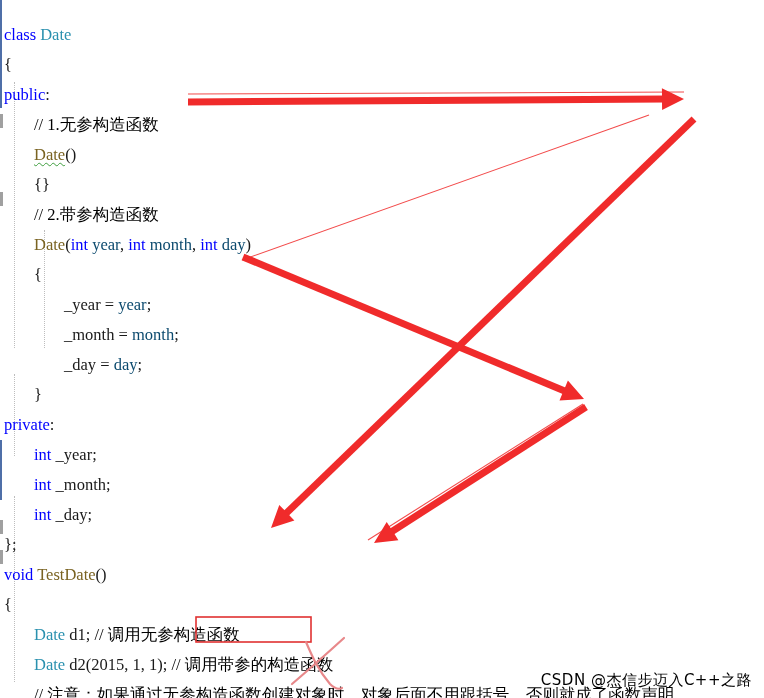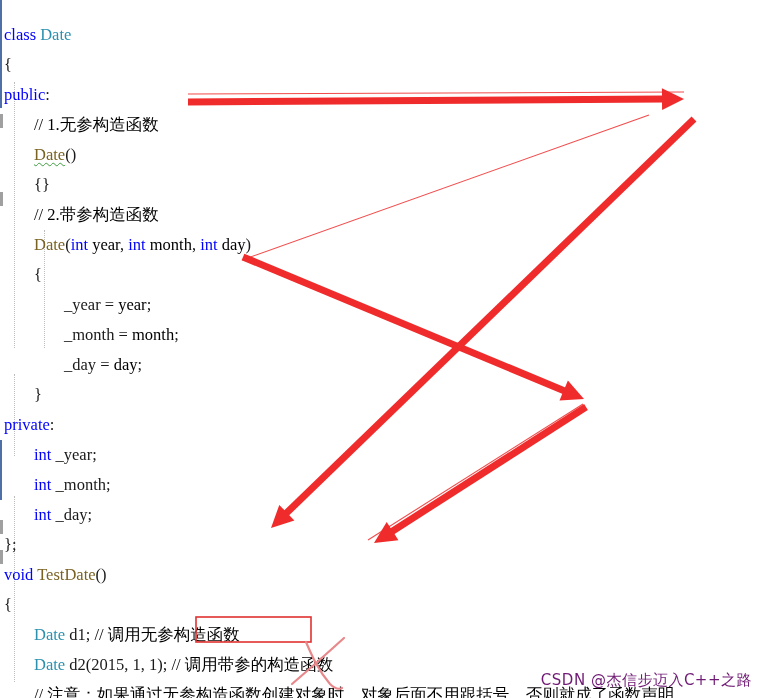--- a/index.html
+++ b/index.html
@@ -36,21 +36,21 @@
     height: 30px;
     padding-left: 4px;
     white-space: pre;
   }
 
   
   .kw   { color: #0000ff; }        
   .cls  { color: #2b91af; }        
   .fn   { color: #7a6322; }        
   .cmt  { color: #000000; }        
-  .par  { color: #000000; }        
+  .par  { color: #0c4a6e; }        
   .pln  { color: #1a1a1a; }
 
   .squiggle {
     text-decoration: underline;
     text-decoration-color: #3f9e3f;
     text-decoration-style: wavy;
     text-decoration-thickness: 1px;
     text-underline-offset: 2px;
   }
 
@@ -87,21 +87,21 @@
     height: 698px;
     z-index: 5;
     pointer-events: none;
   }
 
   
   #watermark {
     position: absolute;
     right: 12px;
     bottom: 8px;
-    color: #701a75;
+    color: #000000;
     font-size: 15px;
     font-family: "DejaVu Sans", "Liberation Sans", sans-serif;
     letter-spacing: 0.5px;
     z-index: 6;
     white-space: pre;
   }
 </style>
 </head>
 <body>
 

